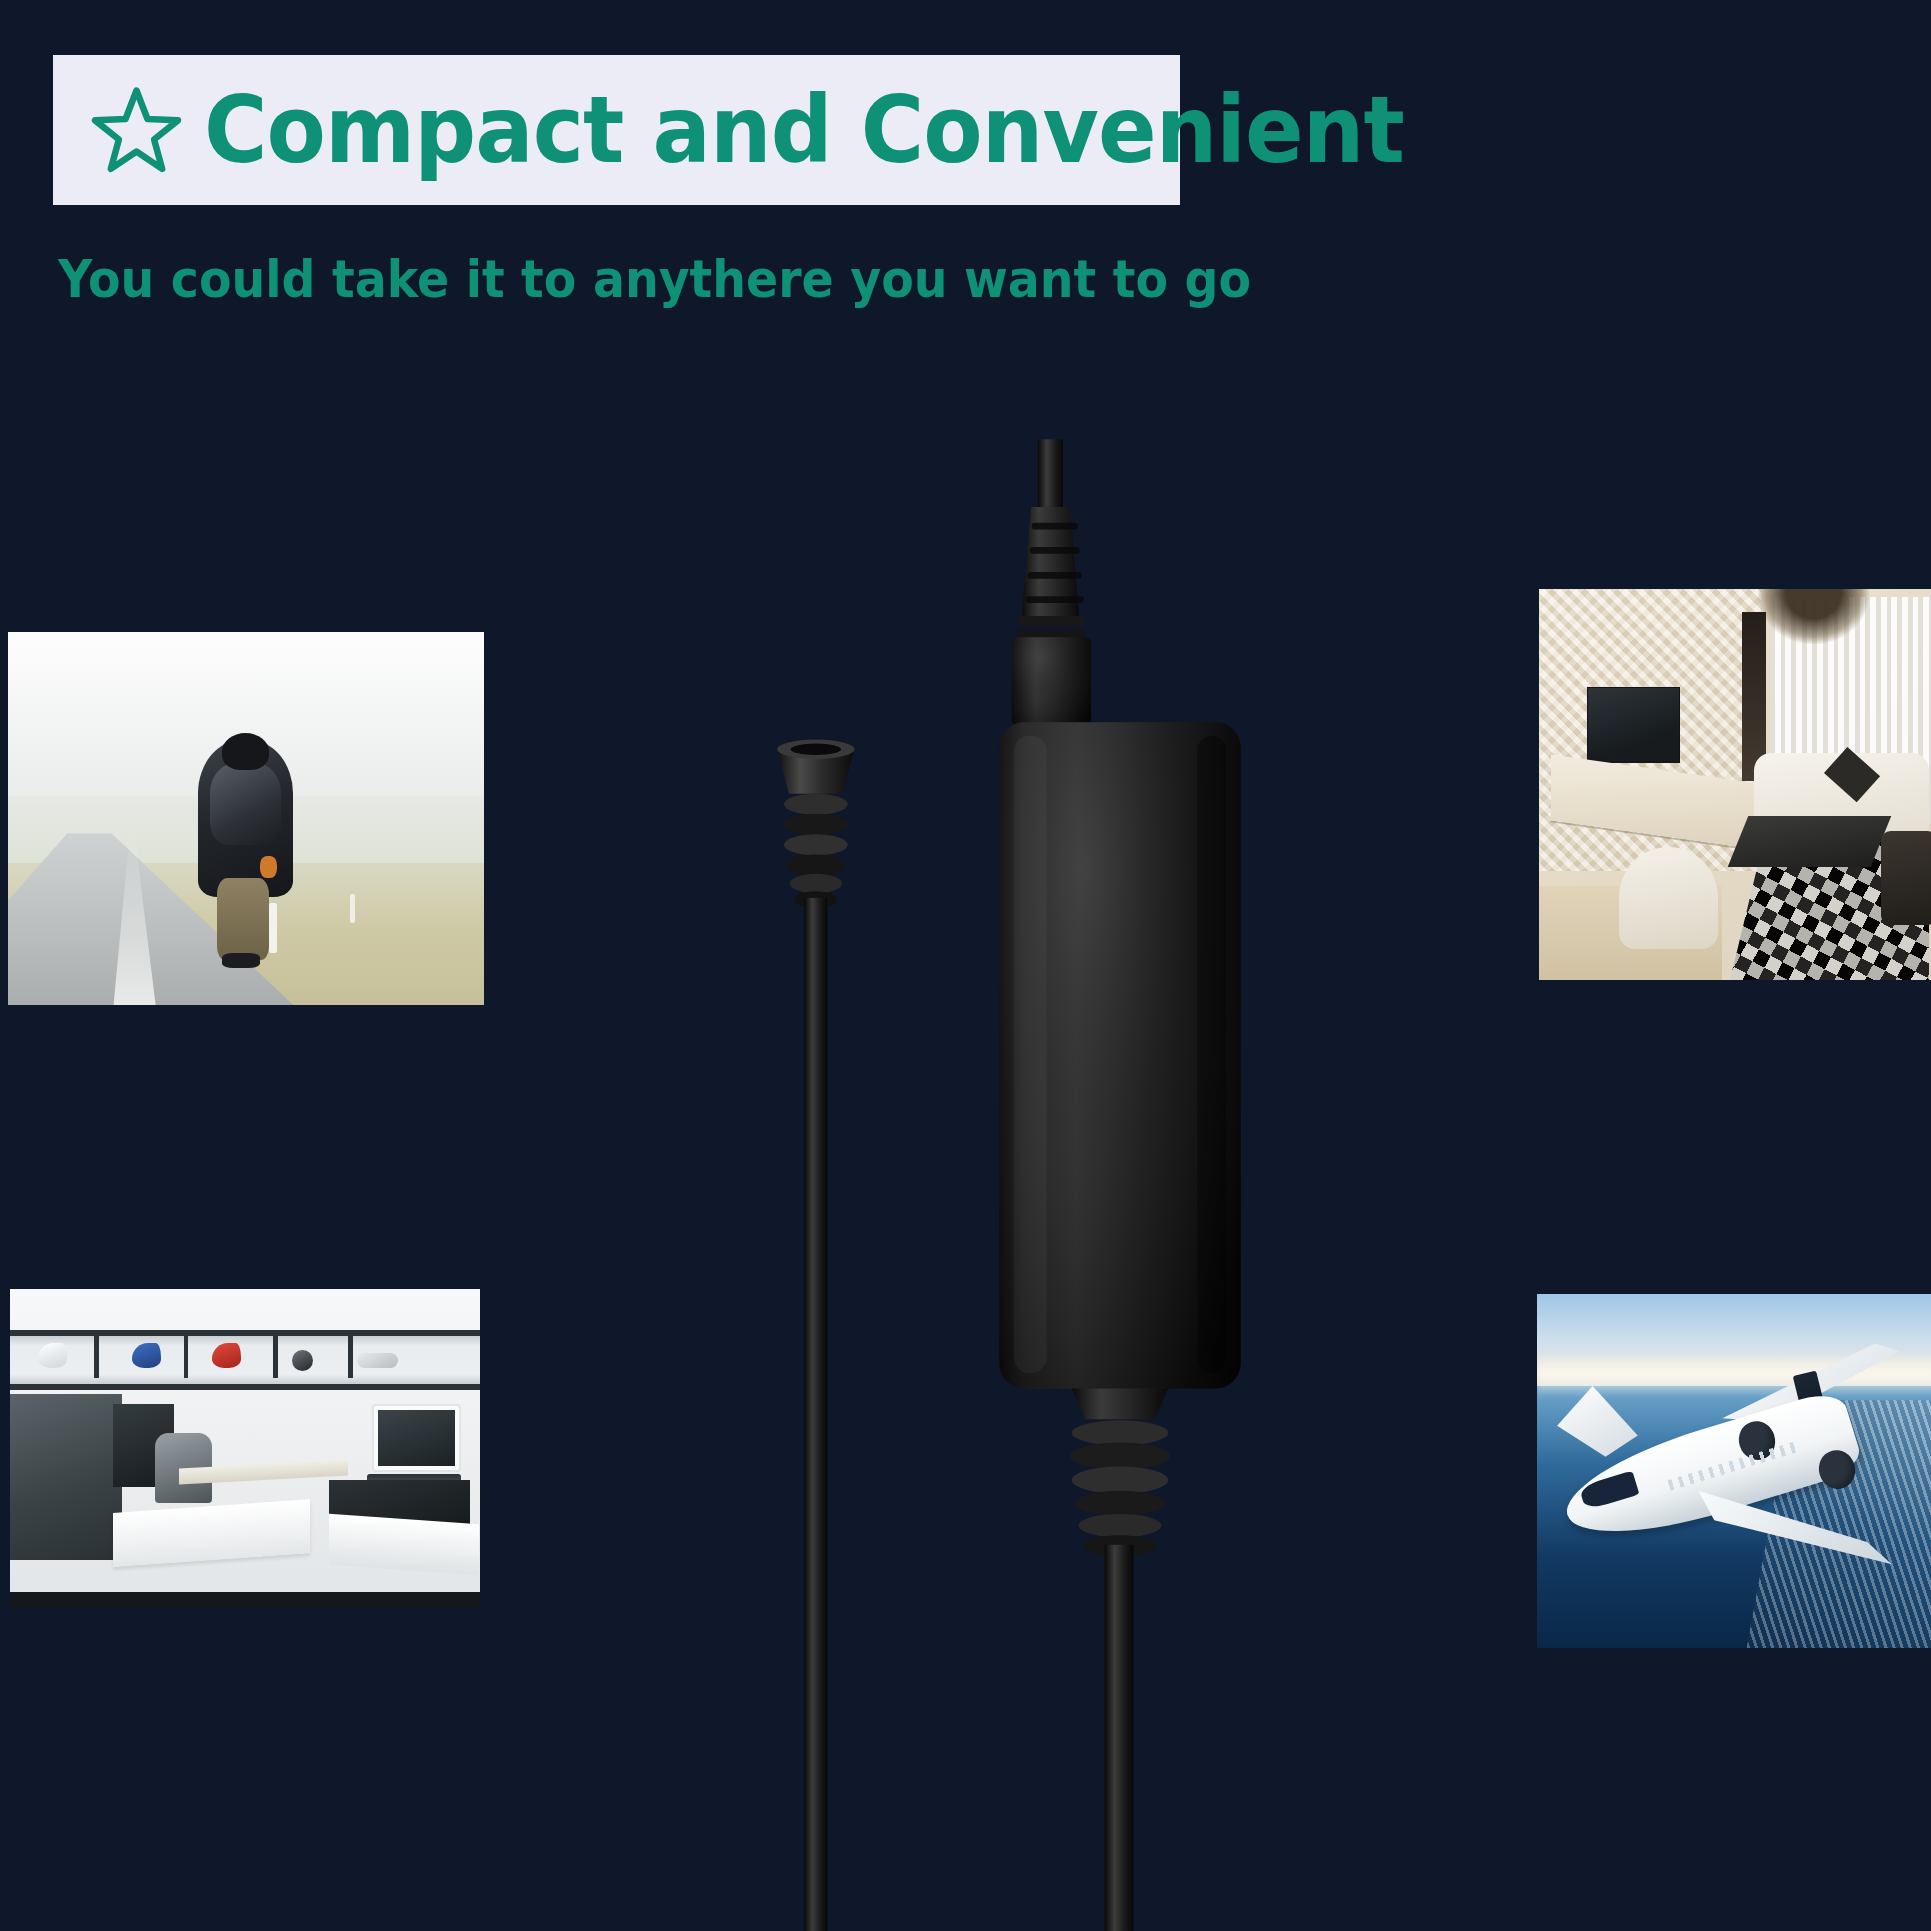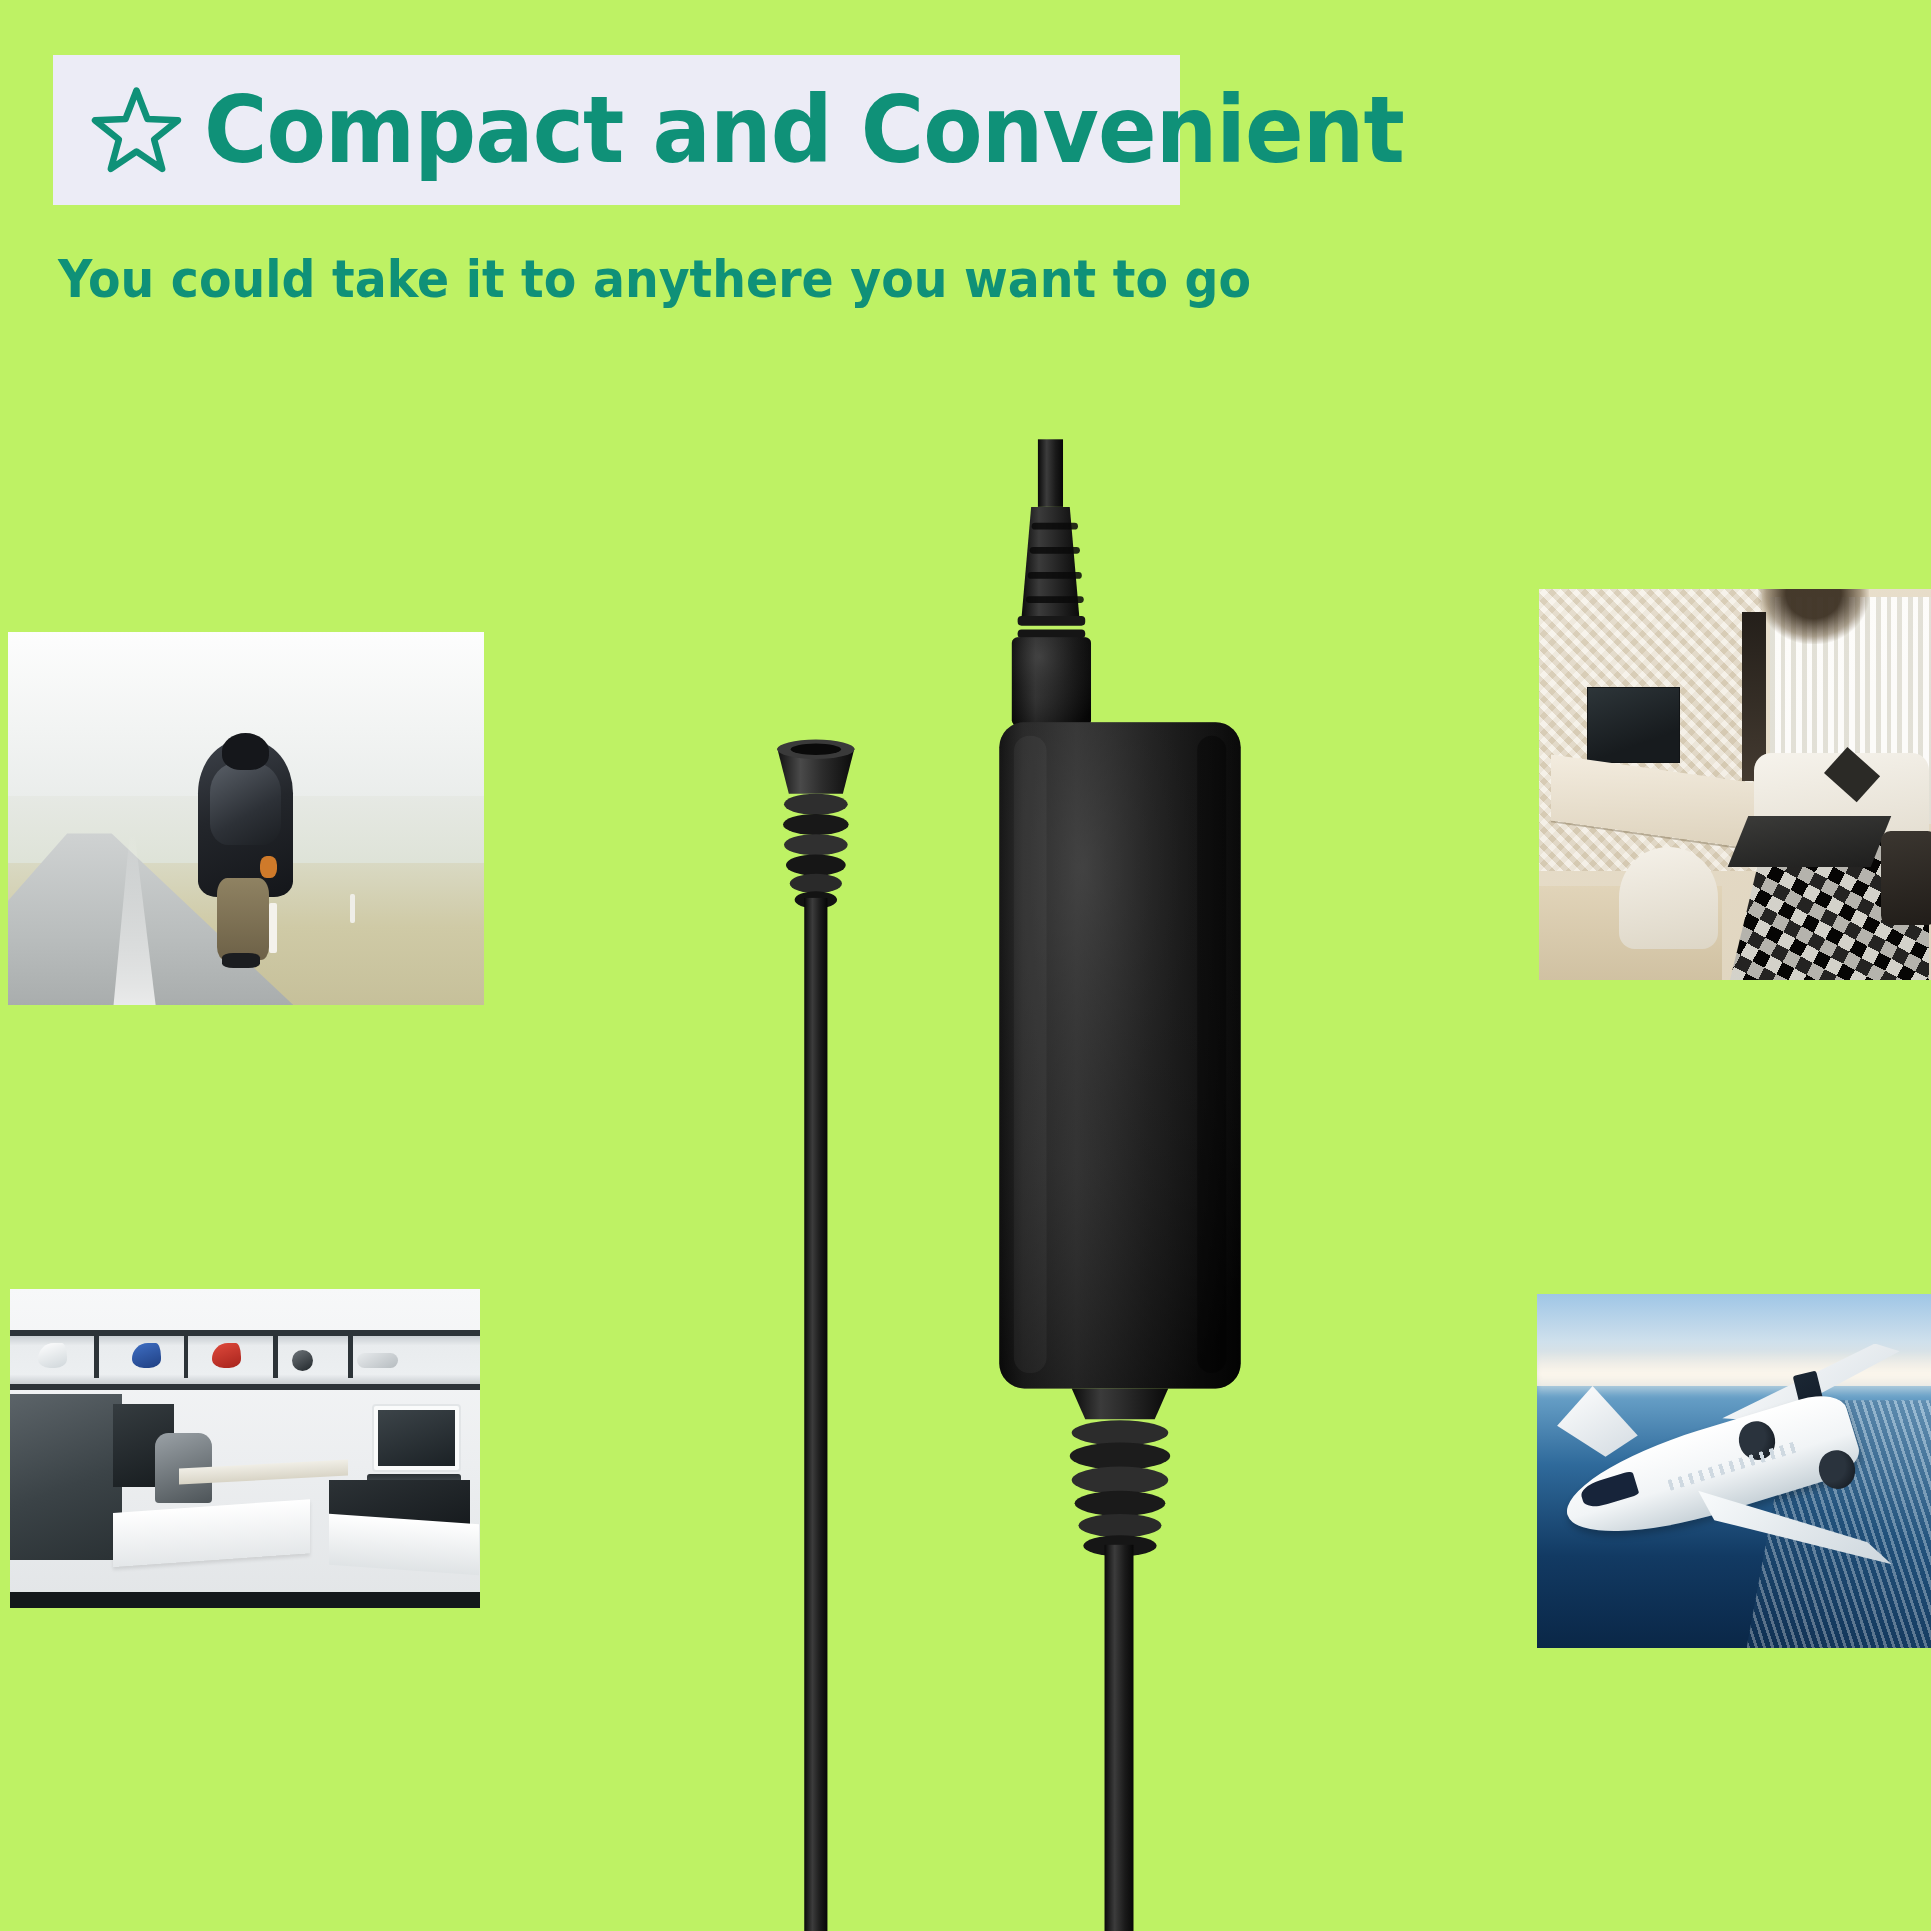--- a/index.html
+++ b/index.html
@@ -13,21 +13,21 @@
     position: relative;
     overflow: hidden;
     font-family: "Liberation Sans", "DejaVu Sans", sans-serif;
     -webkit-font-smoothing: antialiased;
   }
 
   
   #canvas {
     position: absolute;
     inset: 0;
-    background: #bef264;
+    background: #0f172a;
   }
 
   
   #header-banner {
     position: absolute;
     left: 53px;
     top: 55px;
     width: 1127px;
     height: 150px;
     background: #ececf6;

